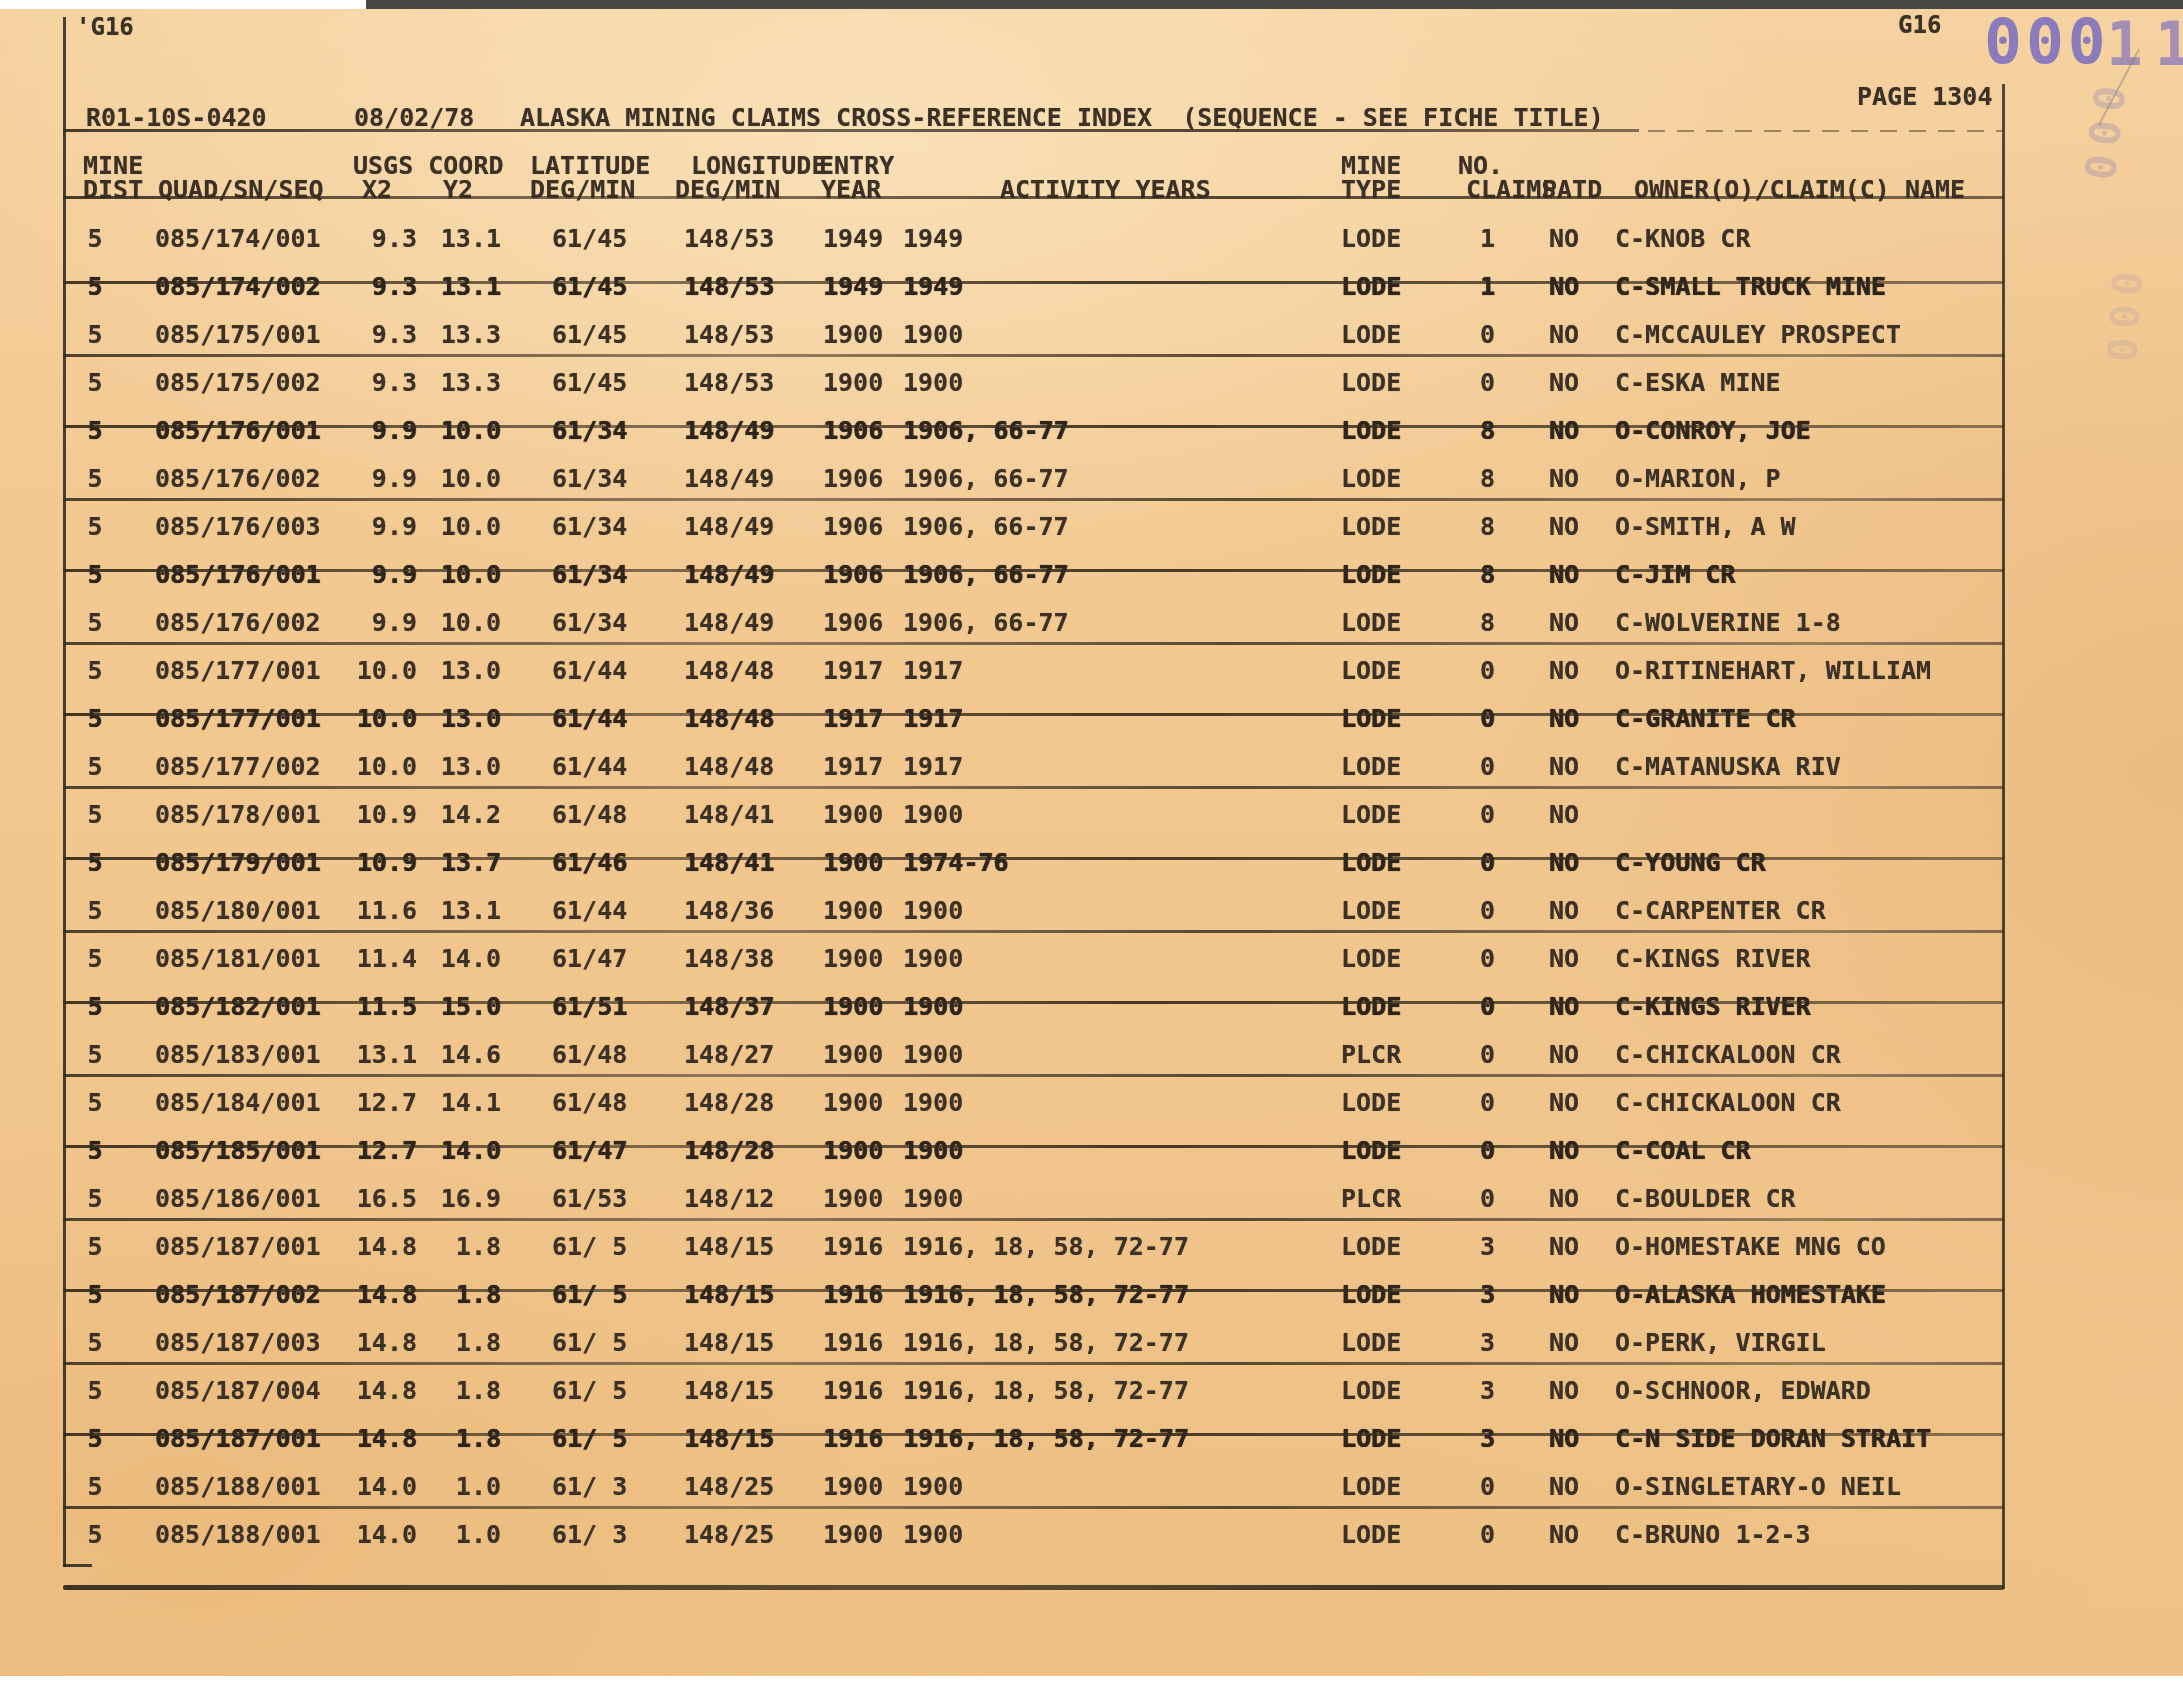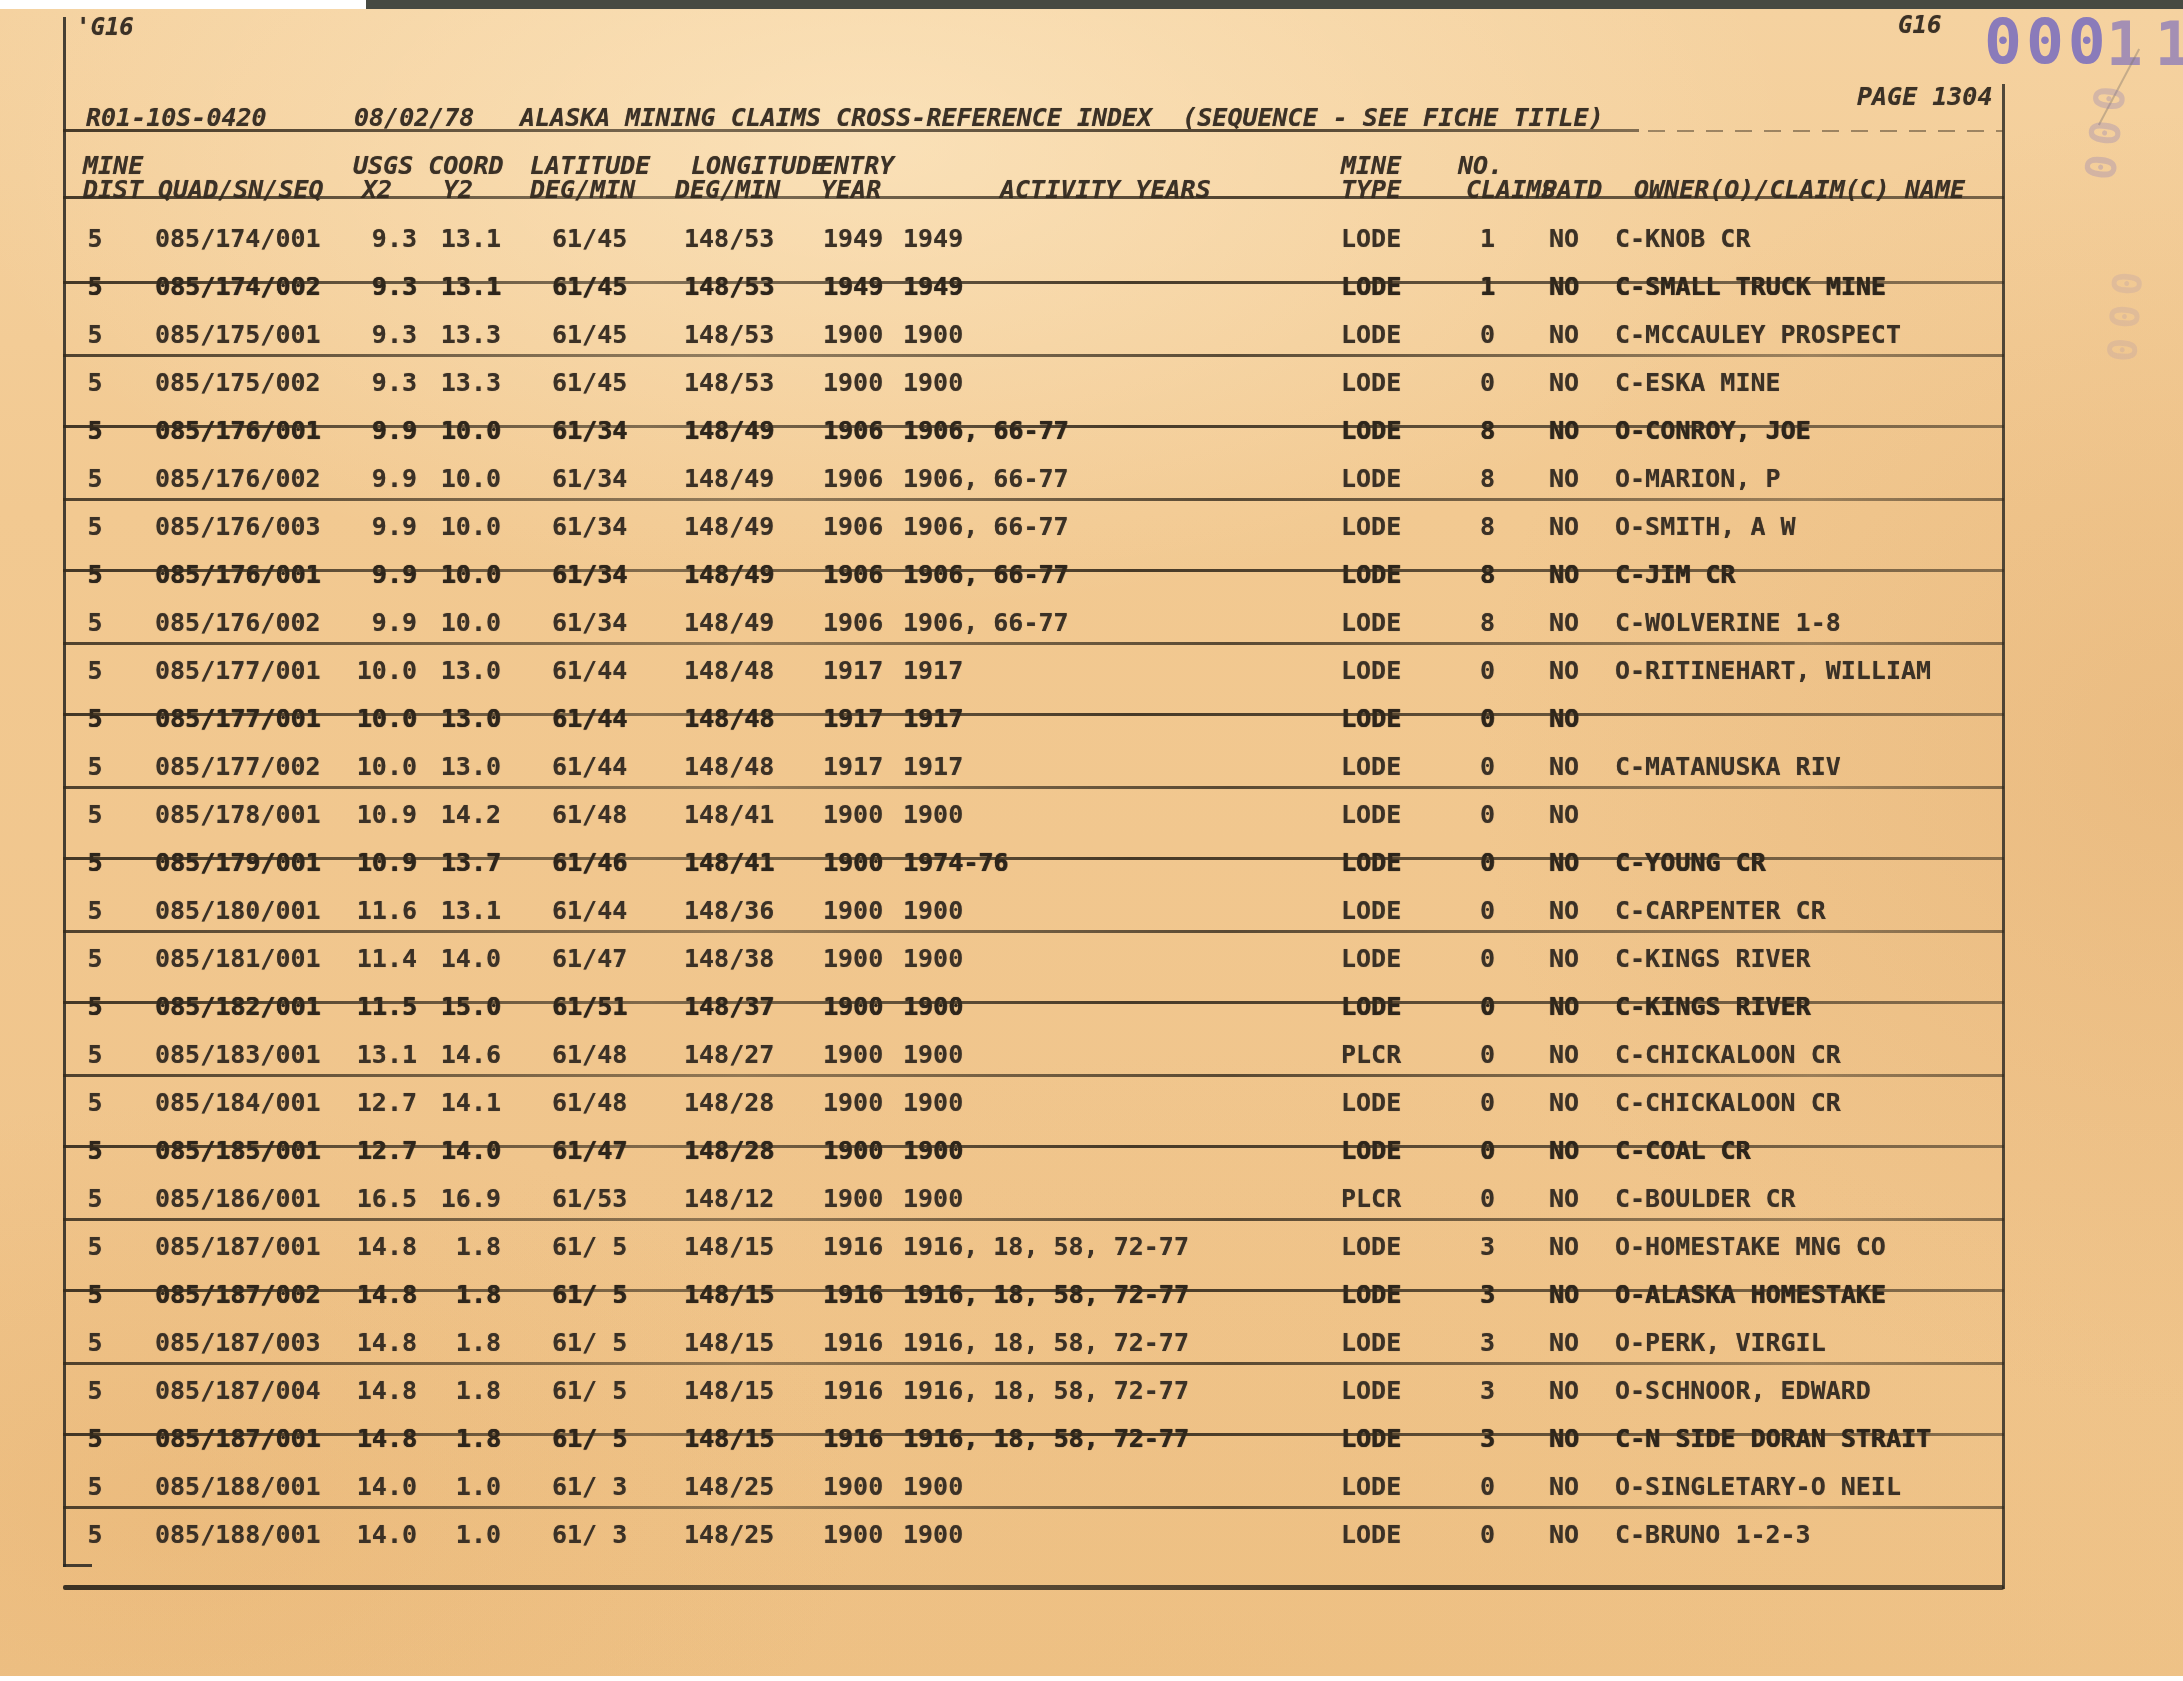--- a/index.html
+++ b/index.html
@@ -8,21 +8,21 @@
         font-family:"DejaVu Sans Mono",monospace;font-weight:700;color:var(--ink);}
   .paper{position:absolute;left:0;top:9.2px;width:2183px;height:1667px;
       background:
         radial-gradient(60% 40% at 40% 8%, rgba(255,238,205,.55), rgba(255,238,205,0) 70%),
         radial-gradient(50% 60% at 100% 45%, rgba(214,153,88,.25), rgba(214,153,88,0) 65%),
         radial-gradient(45% 35% at 8% 90%, rgba(228,170,100,.30), rgba(228,170,100,0) 70%),
         radial-gradient(70% 50% at 55% 100%, rgba(236,186,120,.30), rgba(236,186,120,0) 75%),
         linear-gradient(180deg,#f5d2a0 0%,#f2c991 30%,#f0c58c 70%,#eec287 100%);}
   .topstrip{position:absolute;left:366px;top:0;width:1817px;height:8.6px;background:#474a42;}
   .h{position:absolute;font-size:25px;line-height:29px;white-space:pre;
-     text-shadow:0 0 0.8px rgba(59,49,38,.55);font-style:italic;}
+     text-shadow:0 0 0.8px rgba(59,49,38,.55);}
   .rule{position:absolute;}
   .vline{position:absolute;background:rgba(40,38,33,.85);}
   .tbl{position:absolute;left:63px;top:224px;width:1941px;}
   .row{position:relative;display:flex;height:48px;line-height:29px;font-size:25px;}
   .cell{flex-shrink:0;white-space:pre;box-sizing:border-box;overflow:visible;
         text-shadow:0 0 0.8px rgba(59,49,38,.55);}
   .c1{width:92px;padding-left:24.4px;}
   .c2{width:175px;}
   .c3{width:87px;text-align:right;}
   .c4{width:84px;text-align:right;}
@@ -242,20 +242,21 @@
         <span class="cell c2">085/177/001</span>
         <span class="cell c3">10.0</span>
         <span class="cell c4">13.0</span>
         <span class="cell c5">61/44</span>
         <span class="cell c6">148/48</span>
         <span class="cell c7">1917</span>
         <span class="cell c8">1917</span>
         <span class="cell c9">LODE</span>
         <span class="cell c10">0</span>
         <span class="cell c11">NO</span>
+        <span class="cell c12">C-GRANITE CR</span>
       </div>
       <div class="row ruled">
         <span class="cell c1">5</span>
         <span class="cell c2">085/177/002</span>
         <span class="cell c3">10.0</span>
         <span class="cell c4">13.0</span>
         <span class="cell c5">61/44</span>
         <span class="cell c6">148/48</span>
         <span class="cell c7">1917</span>
         <span class="cell c8">1917</span>

